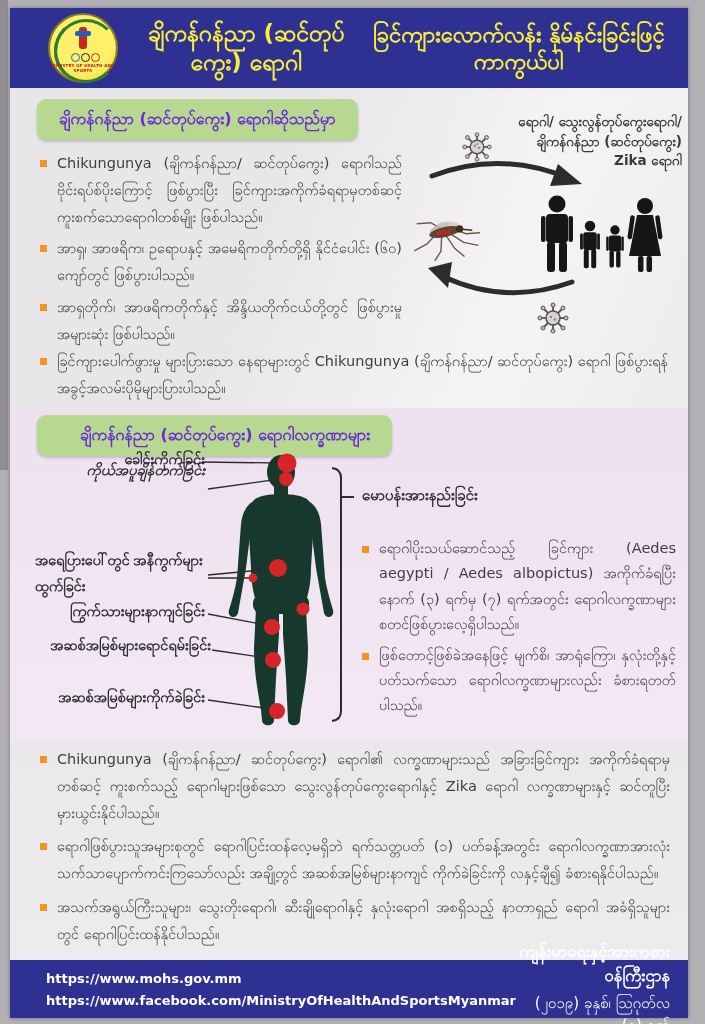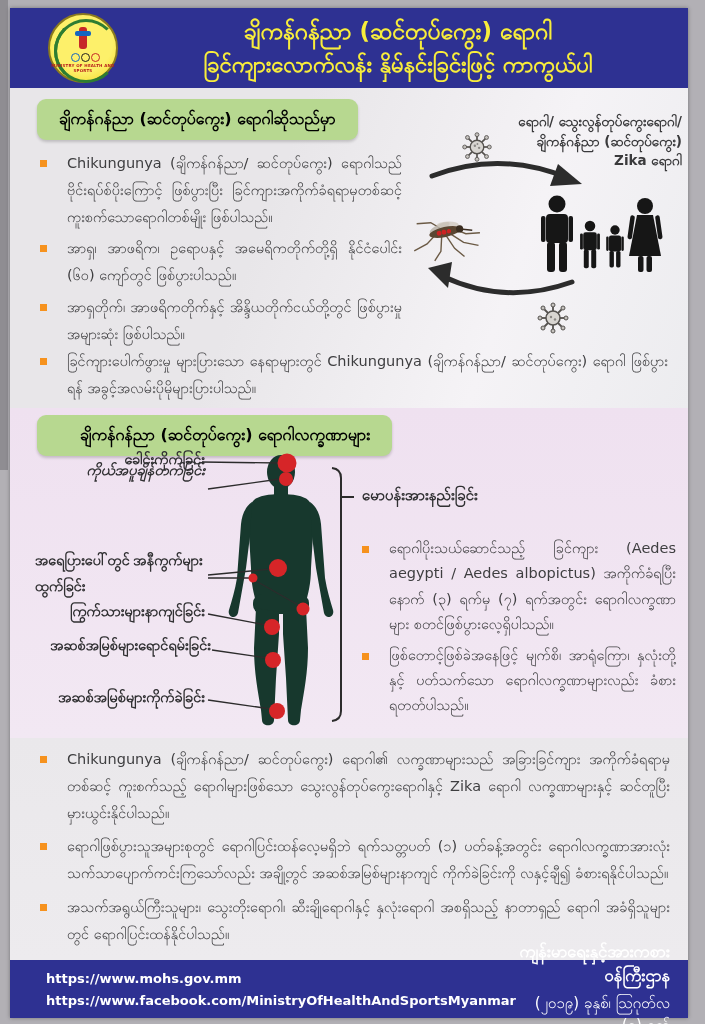--- a/index.html
+++ b/index.html
@@ -18,30 +18,30 @@
   .laurel.r{transform:rotate(90deg);}
   .logo-fig{position:absolute;left:29px;top:12px;width:8px;height:22px;background:#c62828;border-radius:3px;}
   .logo-fig::before{content:"";position:absolute;left:-4px;top:4px;width:16px;height:5px;background:#1565c0;border-radius:2px;}
   .rings{position:absolute;left:14px;top:38px;width:42px;display:flex;justify-content:center;gap:1px;}
   .rings i{width:9px;height:9px;border-radius:50%;border:1.5px solid;box-sizing:border-box;}
   .rings i:nth-child(1){border-color:#1565c0;}.rings i:nth-child(2){border-color:#212121;}
   .rings i:nth-child(3){border-color:#c62828;}
   .logo-cap{position:absolute;left:0;bottom:8px;width:100%;text-align:center;
             font-size:4px;color:#b71c1c;font-weight:bold;letter-spacing:.2px;}
   .hdr-titles{position:absolute;left:118px;top:0;width:540px;height:100%;display:flex;
-              flex-direction:column;justify-content:center;align-items:center;gap:5px;}
+              flex-direction:row;justify-content:center;align-items:center;gap:5px;}
   .t1,.t2{color:#f8ed3b;font-weight:bold;text-align:center;line-height:1.25;}
   .t1{font-size:23px;}.t2{font-size:22px;}
   
-  .chip{position:absolute;background:#b7d890;color:#000000;font-weight:bold;font-size:16px;
+  .chip{position:absolute;background:#b7d890;color:#6d28d9;font-weight:bold;font-size:16px;
         padding:9px 22px 10px 22px;border-radius:9px;box-shadow:0 2px 3px rgba(0,0,0,.18);line-height:1.4;}
   
   .bullet{display:flex;gap:10px;margin-bottom:5px;}
   .sq{flex:none;width:7px;height:7px;background:#f6921e;margin-top:10px;}
-  .btxt{font-size:14.5px;line-height:1.85;color:#3e3e40;text-align:justify;margin-left:10px;}
+  .btxt{font-size:14.5px;line-height:1.85;color:#3e3e40;text-align:justify;}
   
   .s1{position:relative;height:320px;
       background:linear-gradient(110deg,#e8e6e9 38%,#f5f3f6 72%,#ececef 100%);}
   .s1 .chip{left:27px;top:11px;}
   .s1-bullets{position:absolute;left:30px;top:62px;width:362px;}
   .s1-wide{position:absolute;left:30px;top:260px;width:628px;}
   .cyc-label{position:absolute;left:420px;top:24px;width:252px;text-align:right;
              font-size:13.5px;font-weight:bold;color:#3a3a3c;line-height:1.45;}
   .cyc-label span{display:block;}
   .virus-sm{position:absolute;}

